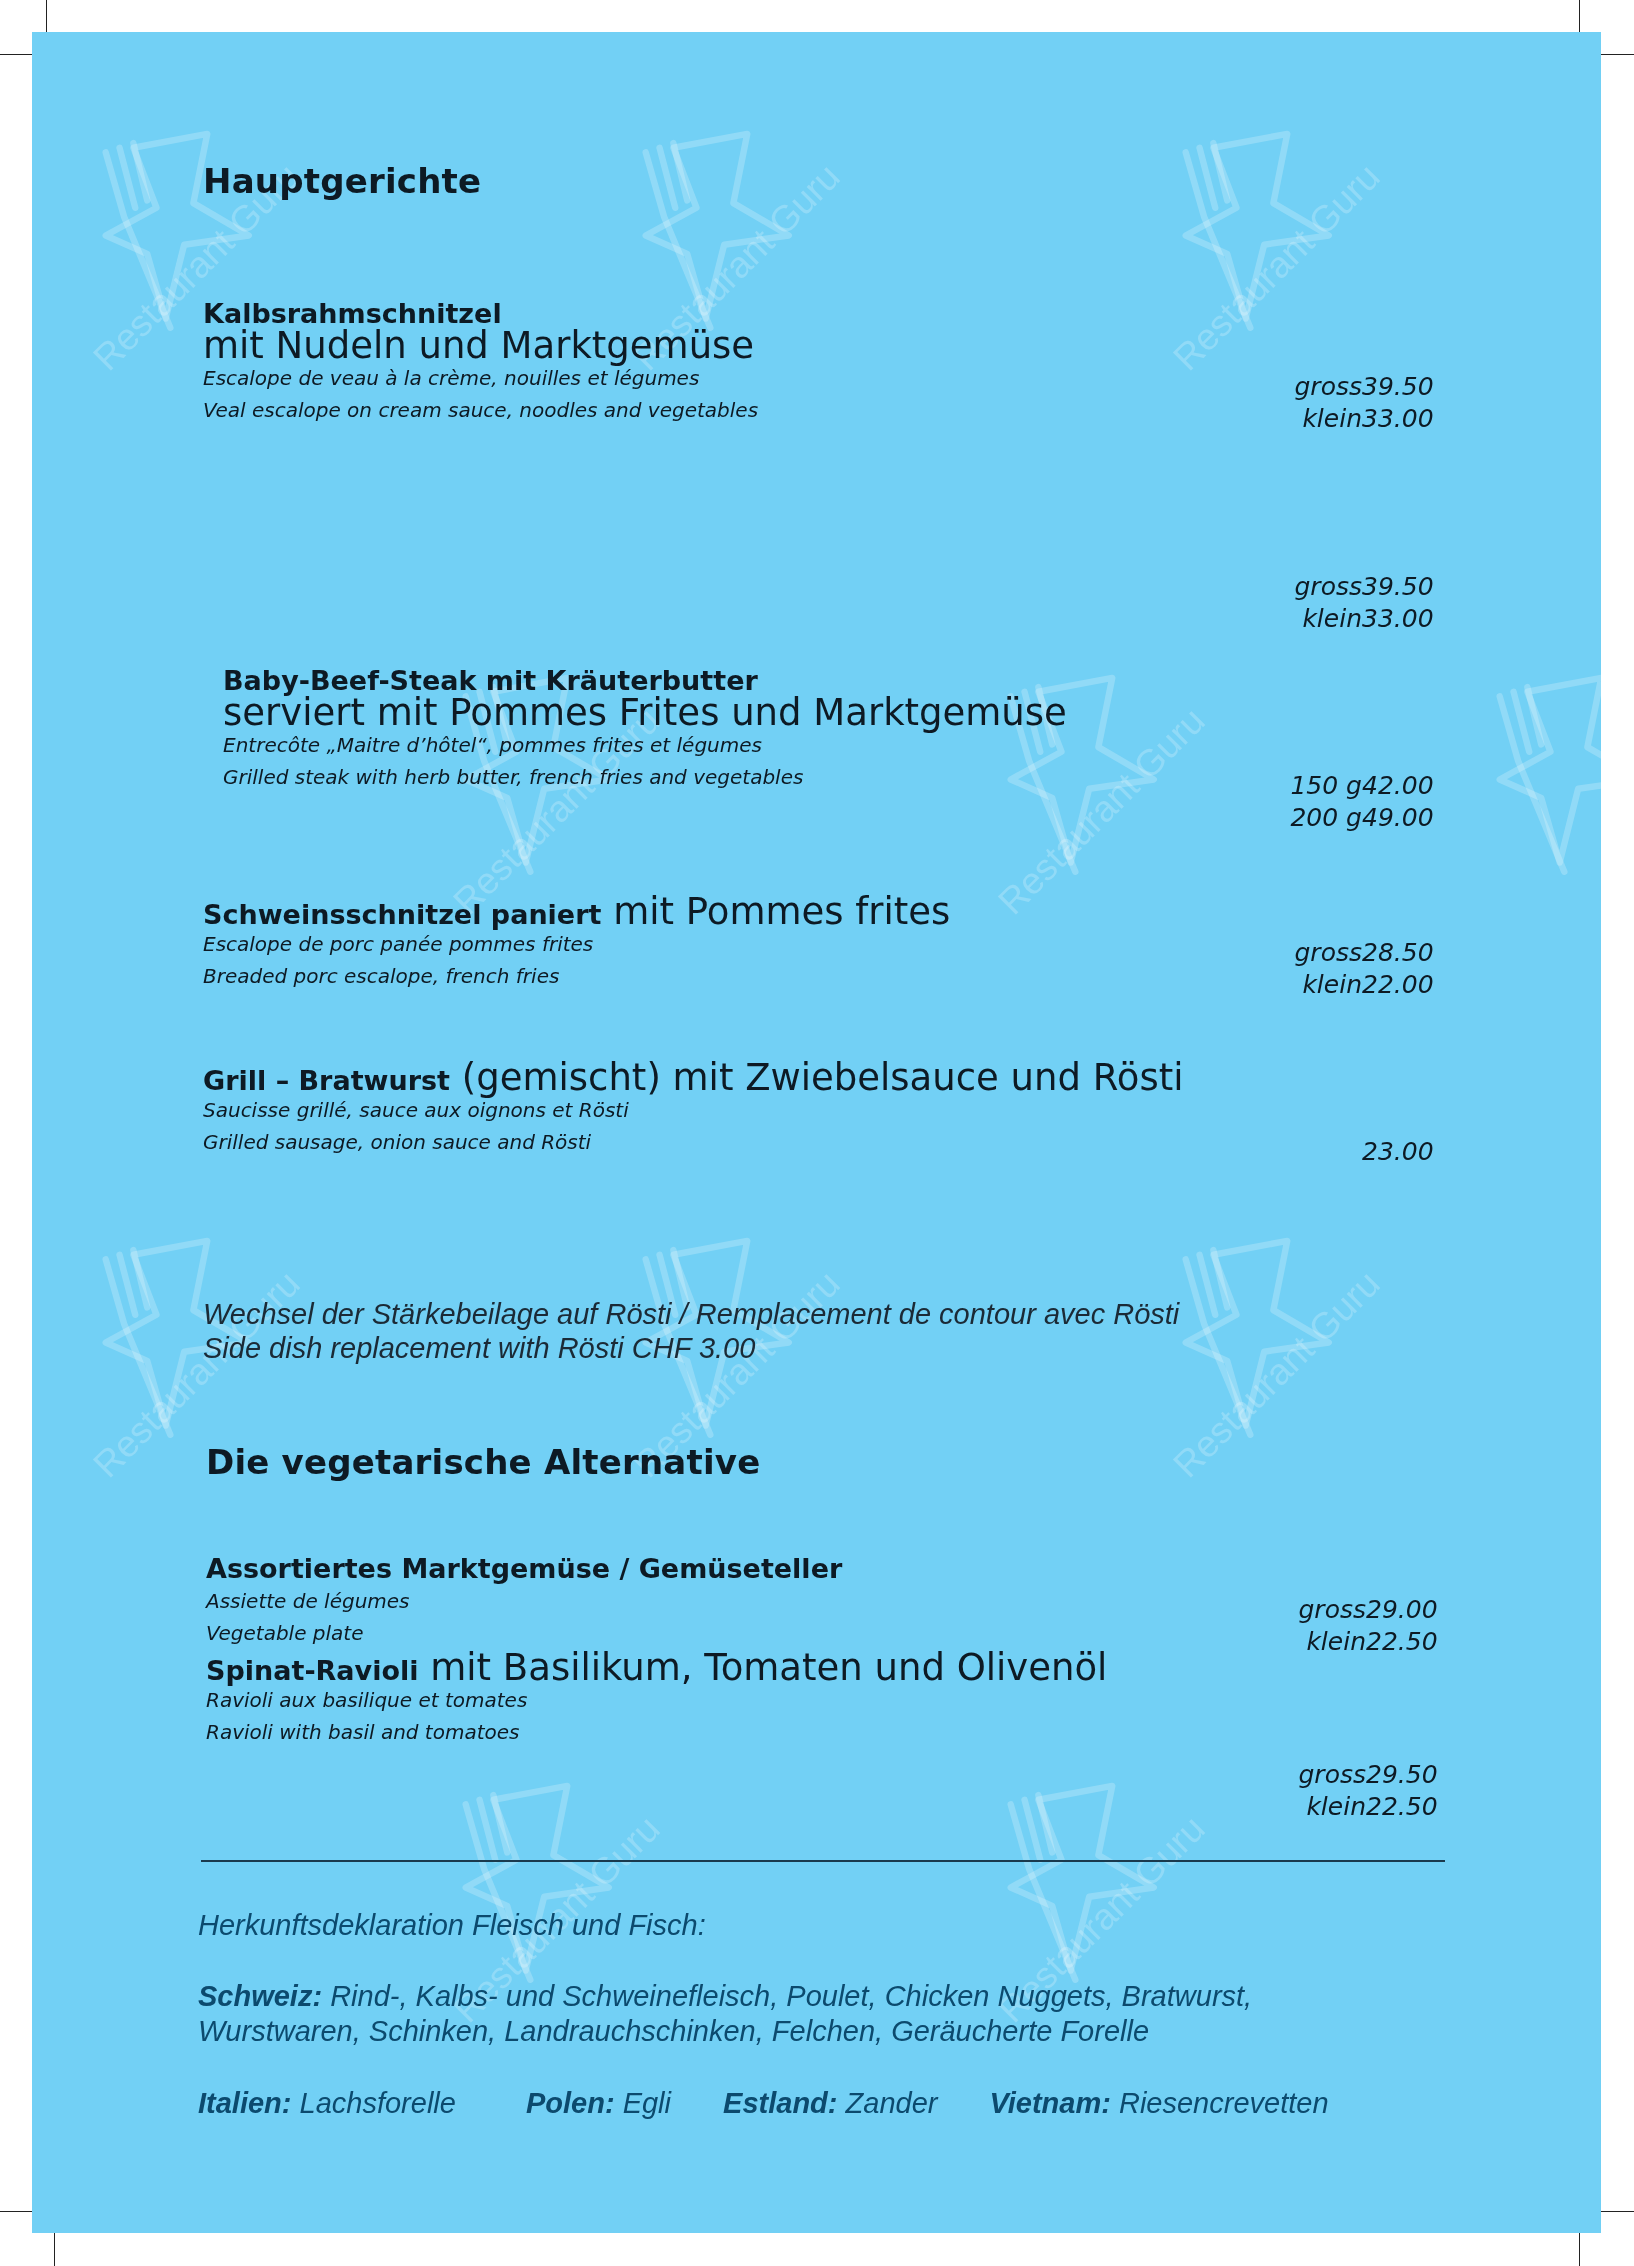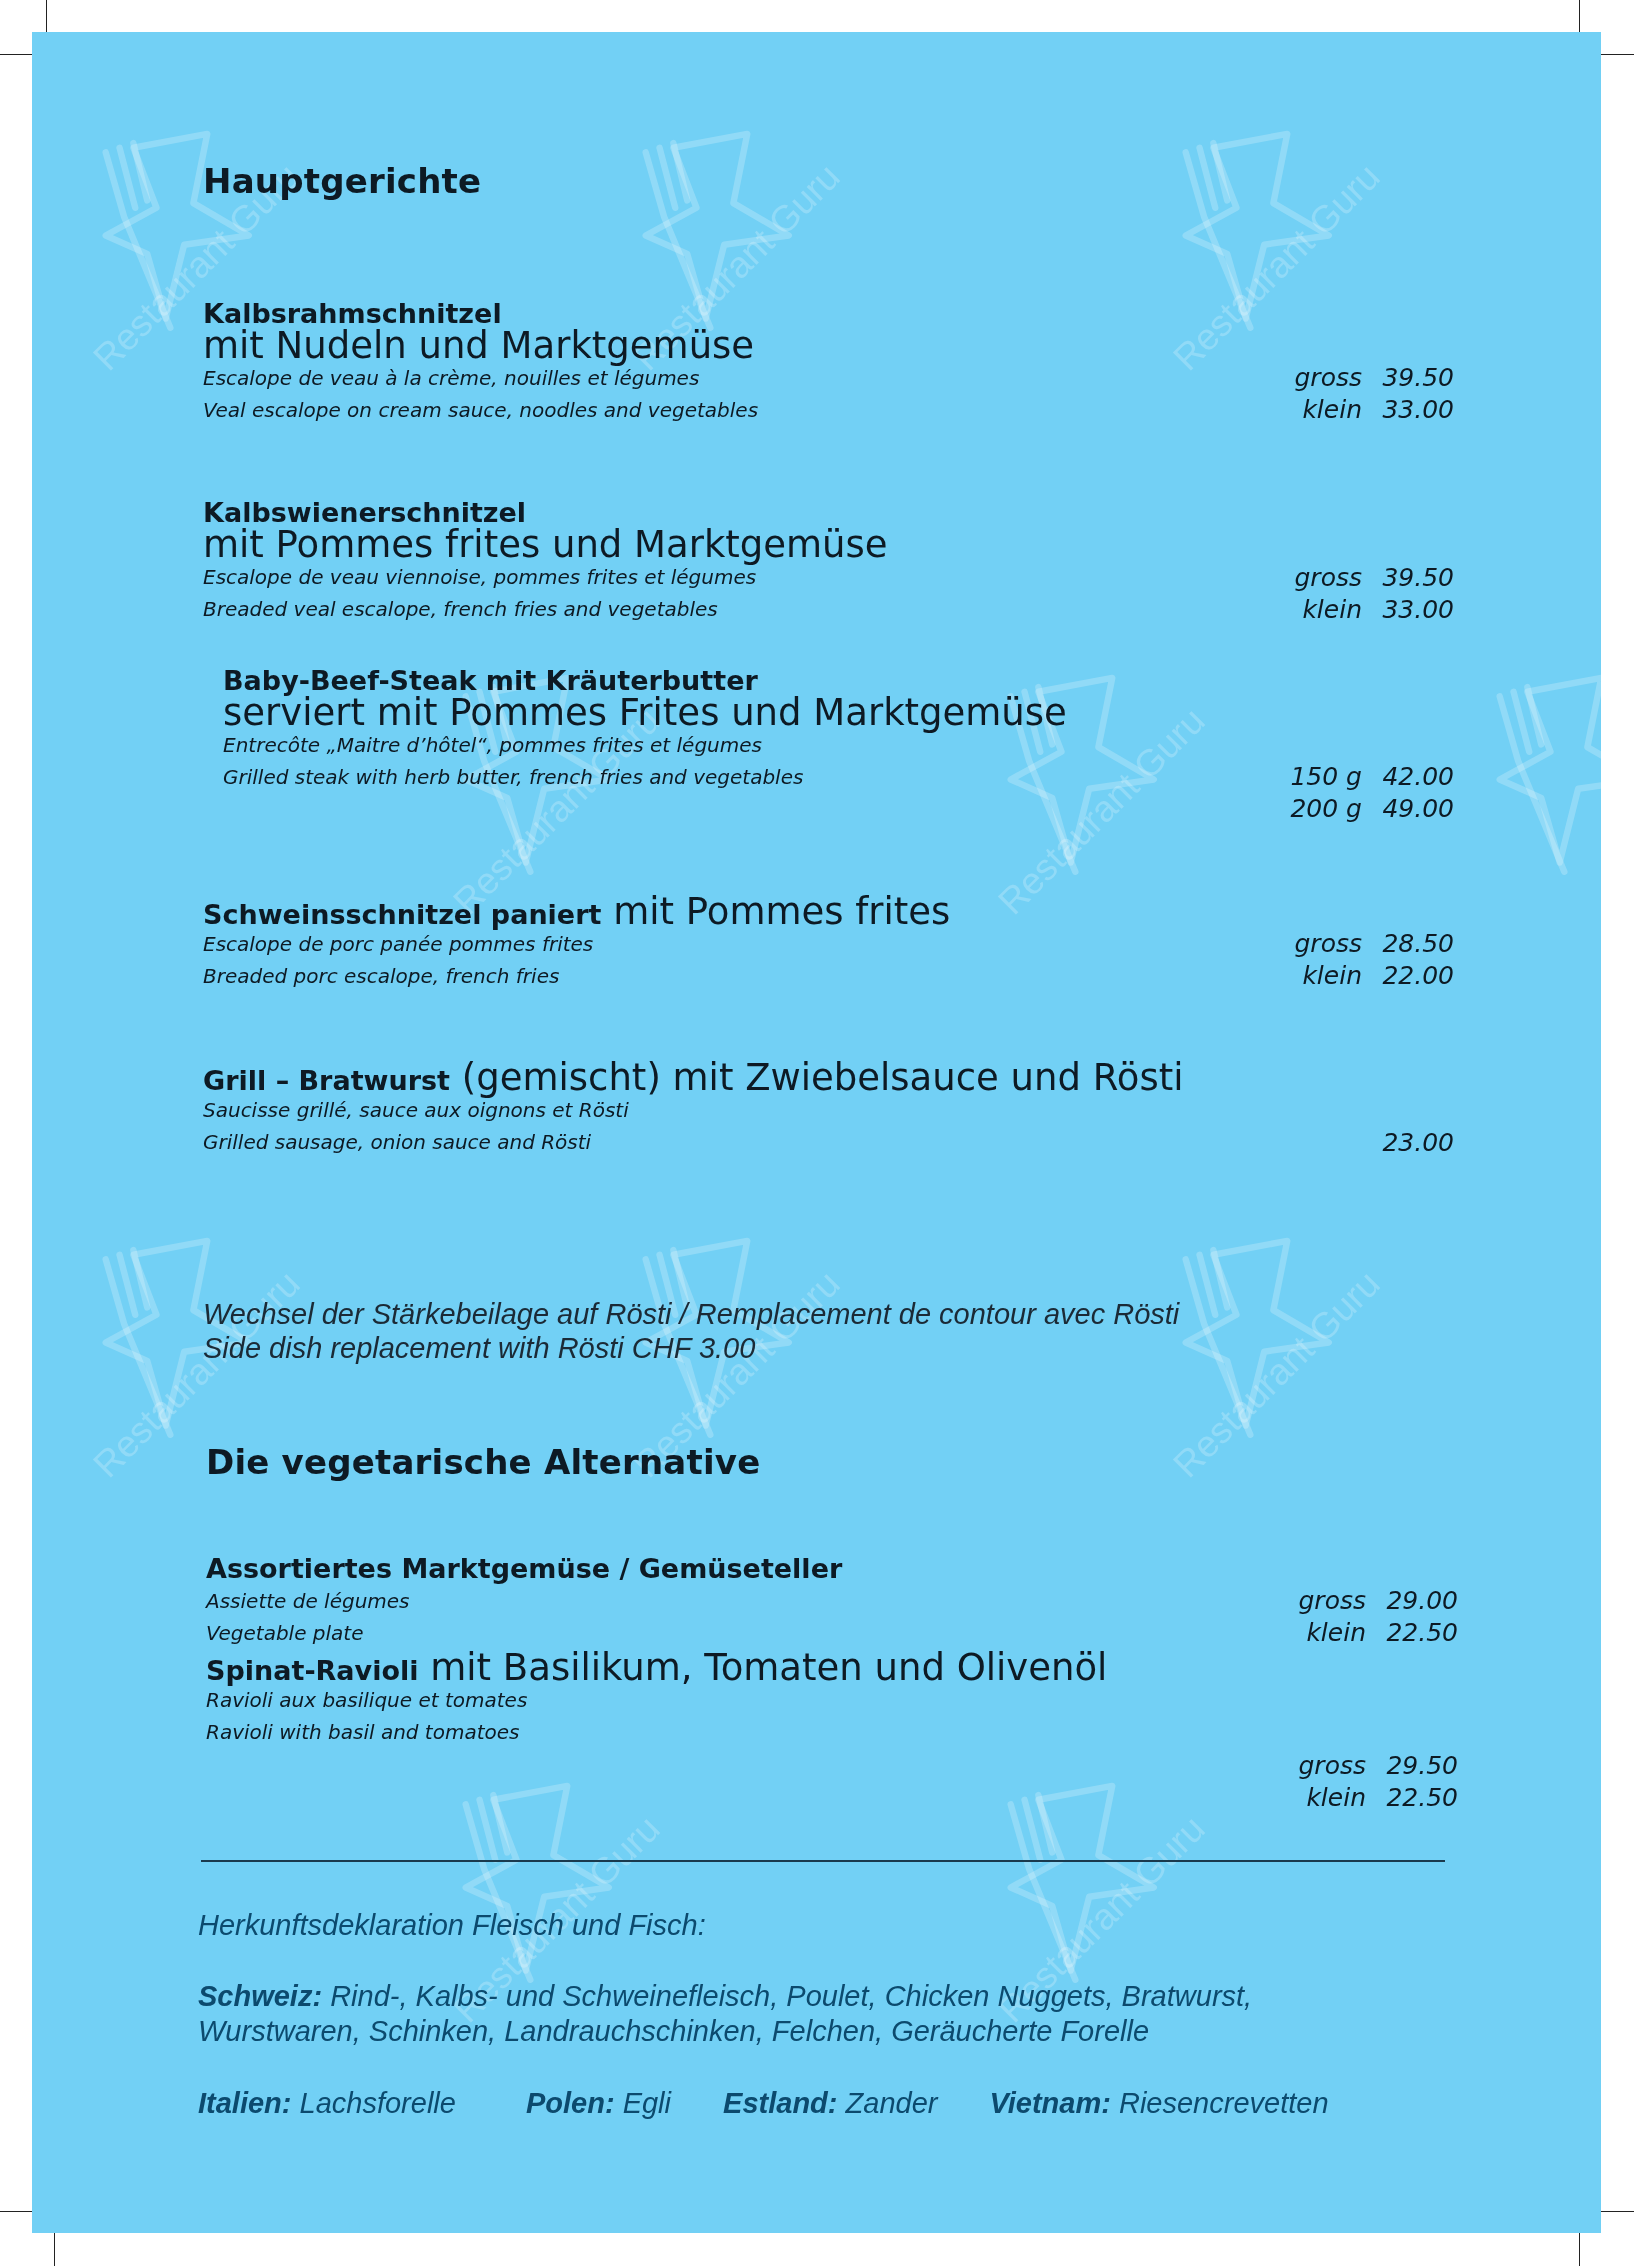--- a/index.html
+++ b/index.html
@@ -22,21 +22,21 @@
   .h1 { font-weight: bold; font-size: 34px; letter-spacing: 0.2px; }
   .name { font-weight: bold; font-size: 27px; }
   .sub { font-size: 37px; }
   .it { font-style: italic; font-size: 20px; }
   .line { height: 32px; line-height: 32px; white-space: nowrap; }
   .price-col {
     position: absolute; width: 185px; text-align: right; font-style: italic; font-size: 25px;
   }
   .price-col .row { height: 32px; line-height: 32px; white-space: nowrap; }
   .price-col .lbl { display: inline-block; }
-  .price-col .val { display: inline-block; width: 92px; text-align: right; }
+  .price-col .val { display: inline-block; width: 92px; text-align: left; margin-top: 9px; }
   .note {
     font-family: "Liberation Sans", sans-serif; font-style: italic; font-size: 29px;
     color: #1b2a36; white-space: nowrap; line-height: 34px;
   }
   .origin {
     font-family: "Liberation Sans", sans-serif; font-style: italic; font-size: 29px;
     color: #0c4a6e; white-space: nowrap; line-height: 35px;
   }
   .origin b { font-weight: bold; }
   .sep { position: absolute; height: 1.8px; background: #1a3a4e; }
@@ -139,26 +139,20 @@
     <div class="line name">Kalbsrahmschnitzel</div>
     <div class="line sub">mit Nudeln und Marktgemüse</div>
     <div class="line it">Escalope de veau à la crème, nouilles et légumes</div>
     <div class="line it">Veal escalope on cream sauce, noodles and vegetables</div>
   </div>
   <div class="price-col" style="left:1237px;top:330px;">
     <div class="row"><span class="lbl">gross</span><span class="val">39.50</span></div>
     <div class="row"><span class="lbl">klein</span><span class="val">33.00</span></div>
   </div>
 
-  <div class="abs" style="left:171px;top:465px;">
-    <div class="line name">Kalbswienerschnitzel</div>
-    <div class="line sub">mit Pommes frites und Marktgemüse</div>
-    <div class="line it">Escalope de veau viennoise, pommes frites et légumes</div>
-    <div class="line it">Breaded veal escalope, french fries and vegetables</div>
-  </div>
   <div class="price-col" style="left:1237px;top:530px;">
     <div class="row"><span class="lbl">gross</span><span class="val">39.50</span></div>
     <div class="row"><span class="lbl">klein</span><span class="val">33.00</span></div>
   </div>
 
   <div class="abs" style="left:171px;top:633px;margin-left:20px;">
     <div class="line name">Baby-Beef-Steak mit Kräuterbutter</div>
     <div class="line sub">serviert mit Pommes Frites und Marktgemüse</div>
     <div class="line it">Entrecôte „Maitre d’hôtel“, pommes frites et légumes</div>
     <div class="line it">Grilled steak with herb butter, french fries and vegetables</div>

